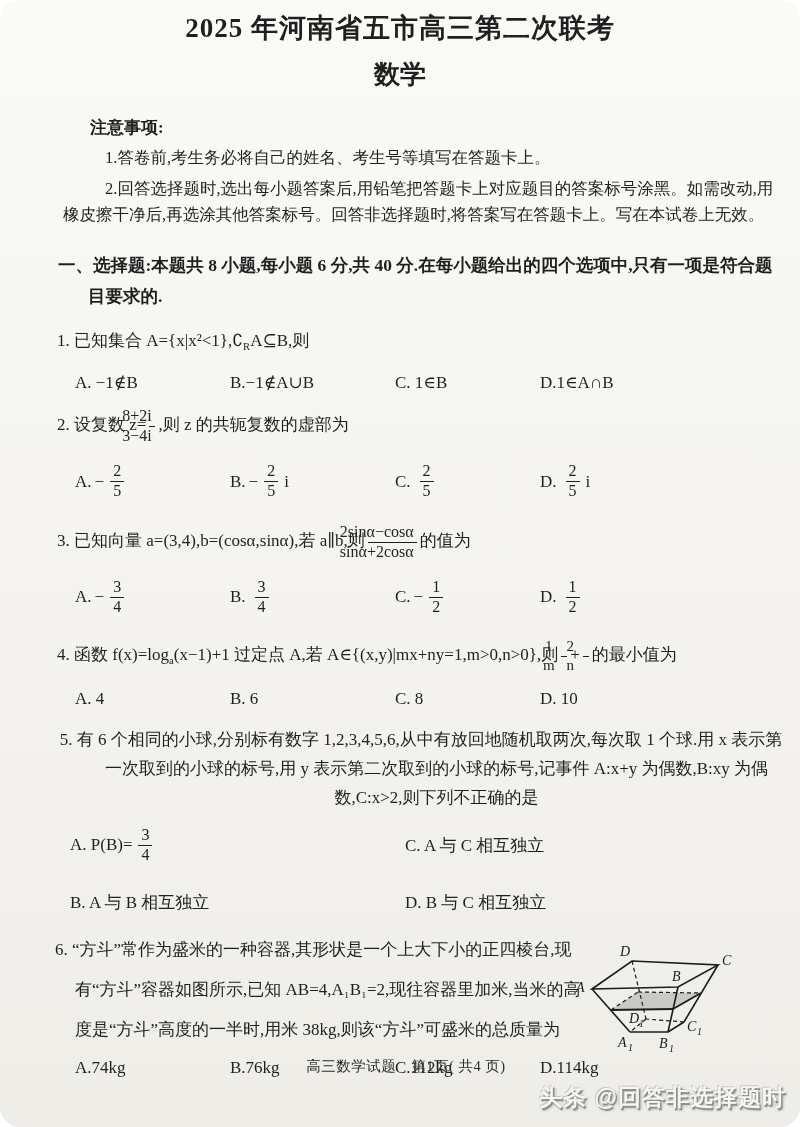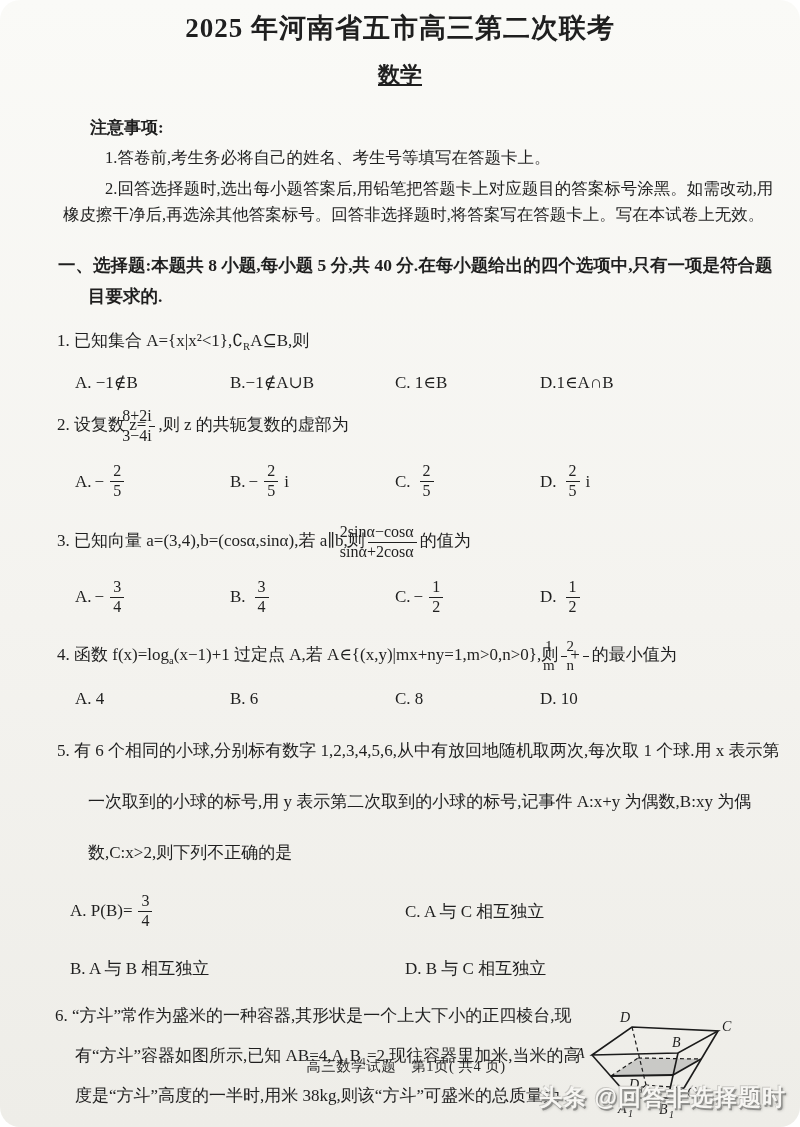--- a/index.html
+++ b/index.html
@@ -5,30 +5,30 @@
   html,body { margin:0; padding:0; }
   .page {
     position:relative; width:800px; height:1127px; overflow:hidden;
     background:linear-gradient(180deg,#fafaf7 0%,#f4f3ef 55%,#eeede8 100%);
     font-family:"Liberation Serif","DejaVu Serif",serif;
     color:#1f1f1f;
     box-sizing:border-box;
     border-radius:20px;
   }
   .title   { text-align:center; font-size:27px; font-weight:700; padding-top:12px; letter-spacing:1px; line-height:32px; }
-  .subject { text-align:center; font-size:22px; font-weight:700; margin-top:16px; line-height:30px;text-decoration:underline; }
+  .subject { text-align:center; font-size:26px; font-weight:700; margin-top:16px; line-height:30px; }
 
   .notice     { margin-top:26px; font-size:16.5px; }
   .notice-h   { margin-left:90px; font-weight:700; font-size:17px; line-height:24px; }
   .notice p   { margin:5px 0 0 63px; text-indent:42px; line-height:26px; width:712px; }
 
   .sec { margin:22px 15px 0 88px; text-indent:-30px; font-weight:700; font-size:17.5px; line-height:31px; }
 
   .q  { margin:14px 15px 0 88px; text-indent:-31px; font-size:17px; line-height:30px; }
-  .q5 { line-height:51px; margin-top:16px; }
+  .q5 { line-height:29px; margin-top:16px;text-align:center; }
 
   .opts { display:grid; grid-template-columns:155px 165px 145px 1fr; margin:10px 0 0 75px; font-size:17px; align-items:center; }
   .cell { display:inline-flex; align-items:center; gap:3px; white-space:nowrap; }
   .opts2 { display:grid; grid-template-columns:335px 1fr; margin:14px 0 16px 70px; row-gap:26px; font-size:17px; align-items:center; }
 
   .frac { display:inline-flex; flex-direction:column; text-align:center; vertical-align:middle; line-height:1.18; margin:0 3px; font-size:16px; }
   .frac .num { border-bottom:1.3px solid #1f1f1f; padding:0 3px; }
   .frac .den { padding:0 3px; }
   .frac.sm { font-size:15px; }
 
@@ -56,21 +56,21 @@
 
   <div class="title">2025 年河南省五市高三第二次联考</div>
   <div class="subject">数学</div>
 
   <div class="notice">
     <div class="notice-h">注意事项:</div>
     <p>1.答卷前,考生务必将自己的姓名、考生号等填写在答题卡上。</p>
     <p>2.回答选择题时,选出每小题答案后,用铅笔把答题卡上对应题目的答案标号涂黑。如需改动,用橡皮擦干净后,再选涂其他答案标号。回答非选择题时,将答案写在答题卡上。写在本试卷上无效。</p>
   </div>
 
-  <div class="sec">一、选择题:本题共 8 小题,每小题 5 分,共 40 分.在每小题给出的四个选项中,只有一项是符合题目要求的.</div>
+  <div class="sec">一、选择题:本题共 8 小题,每小题 6 分,共 40 分.在每小题给出的四个选项中,只有一项是符合题目要求的.</div>
 
   <div class="q"><span>1. 已知集合 A={x|x²&lt;1},∁</span><span class="sub">R</span><span>A⊆B,则</span></div>
   <div class="opts">
     <span class="cell">A. −1∉B</span>
     <span class="cell">B.−1∉A∪B</span>
     <span class="cell">C. 1∈B</span>
     <span class="cell">D.1∈A∩B</span>
   </div>
 
   <div class="q"><span>2. 设复数 z=</span><span class="frac">

